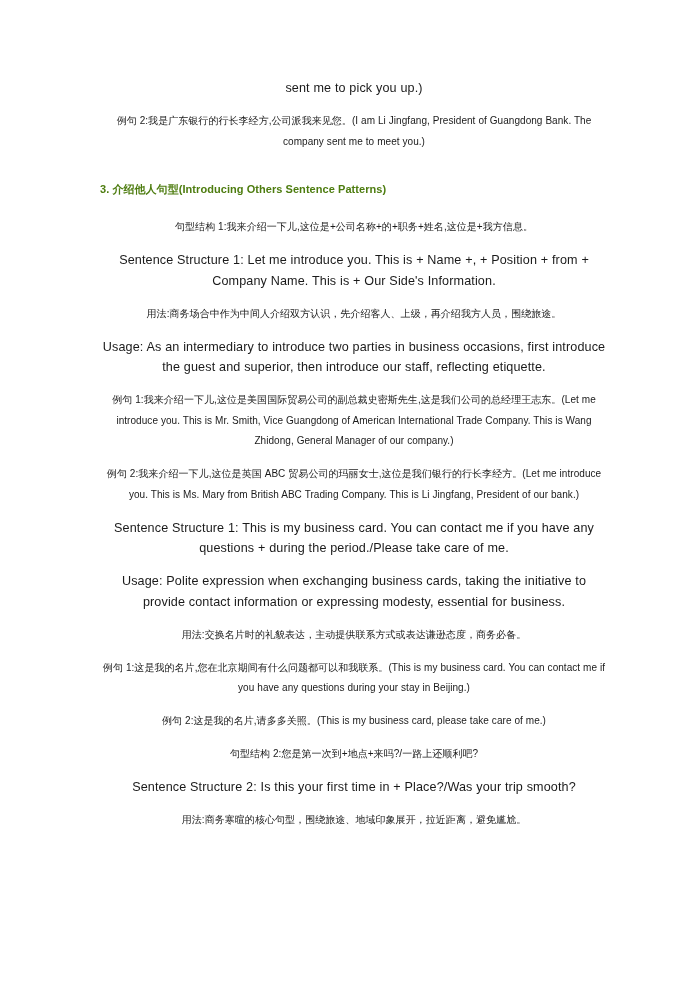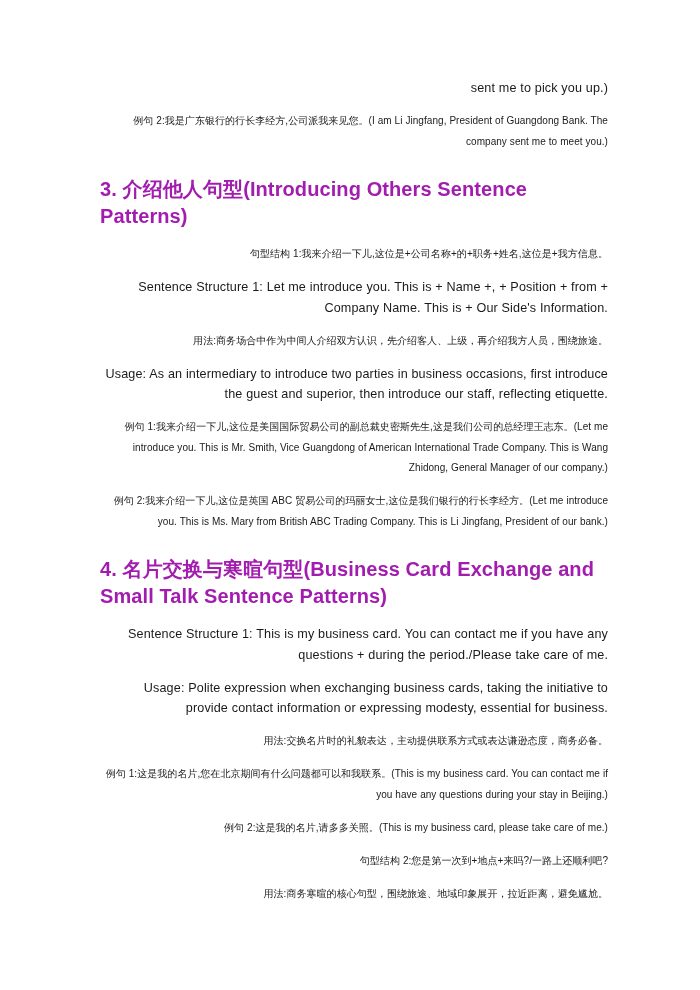--- a/index.html
+++ b/index.html
@@ -22,54 +22,54 @@
     padding: 78px 92px 60px 100px;
     background: #ffffff;
   }
   .doc-body {
     display: block;
   }
   p.para {
     margin: 0 0 12.5px 0;
     font-size: 12.6px;
     line-height: 20.5px;
-    text-align: right;
+    text-align: center;
     word-spacing: 0.1px;
     letter-spacing: 0.01em;
     color: #1a1a1a;
   }
   p.para.cjk {
     font-size: 10px;
     letter-spacing: 0.005em;
   }
   h2.heading {
     margin: 24px 0 14px 0;
-    font-size: 20px;
+    font-size: 11px;
     line-height: 27px;
     font-weight: bold;
     letter-spacing: 0.005em;
-    color: #a21caf;
+    color: #4d7c0f;
   }
 </style>
 </head>
 <body>
 
 <div class="page">
   <div class="doc-body" id="doc-body">
       <p class="para">sent me to pick you up.)</p>
       <p class="para cjk">例句 2:我是广东银行的行长李经方,公司派我来见您。(I am Li Jingfang, President of Guangdong Bank. The company sent me to meet you.)</p>
       <h2 class="heading cjk">3. 介绍他人句型(Introducing Others Sentence Patterns)</h2>
       <p class="para cjk">句型结构 1:我来介绍一下儿,这位是+公司名称+的+职务+姓名,这位是+我方信息。</p>
       <p class="para">Sentence Structure 1: Let me introduce you. This is + Name +, + Position + from + Company Name. This is + Our Side's Information.</p>
       <p class="para cjk">用法:商务场合中作为中间人介绍双方认识，先介绍客人、上级，再介绍我方人员，围绕旅途。</p>
       <p class="para">Usage: As an intermediary to introduce two parties in business occasions, first introduce the guest and superior, then introduce our staff, reflecting etiquette.</p>
       <p class="para cjk">例句 1:我来介绍一下儿,这位是美国国际贸易公司的副总裁史密斯先生,这是我们公司的总经理王志东。(Let me introduce you. This is Mr. Smith, Vice Guangdong of American International Trade Company. This is Wang Zhidong, General Manager of our company.)</p>
       <p class="para cjk">例句 2:我来介绍一下儿,这位是英国 ABC 贸易公司的玛丽女士,这位是我们银行的行长李经方。(Let me introduce you. This is Ms. Mary from British ABC Trading Company. This is Li Jingfang, President of our bank.)</p>
-      <h2 class="heading cjk">4. 名片交换与寒暄句型(Business Card Exchange and Small Talk Sentence Patterns)</h2>
       <p class="para">Sentence Structure 1: This is my business card. You can contact me if you have any questions + during the period./Please take care of me.</p>
       <p class="para">Usage: Polite expression when exchanging business cards, taking the initiative to provide contact information or expressing modesty, essential for business.</p>
       <p class="para cjk">用法:交换名片时的礼貌表达，主动提供联系方式或表达谦逊态度，商务必备。</p>
       <p class="para cjk">例句 1:这是我的名片,您在北京期间有什么问题都可以和我联系。(This is my business card. You can contact me if you have any questions during your stay in Beijing.)</p>
       <p class="para cjk">例句 2:这是我的名片,请多多关照。(This is my business card, please take care of me.)</p>
       <p class="para cjk">句型结构 2:您是第一次到+地点+来吗?/一路上还顺利吧?</p>
+      <p class="para">Sentence Structure 2: Is this your first time in + Place?/Was your trip smooth?</p>
       <p class="para cjk">用法:商务寒暄的核心句型，围绕旅途、地域印象展开，拉近距离，避免尴尬。</p>
     </div>
 </div>
 
 </body></html>

